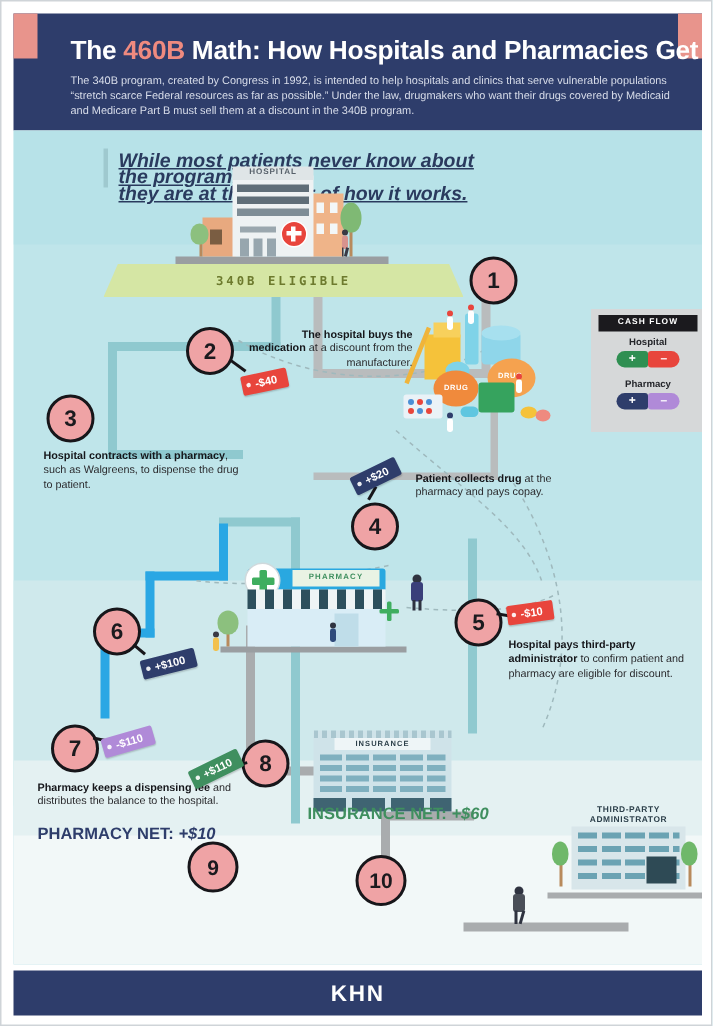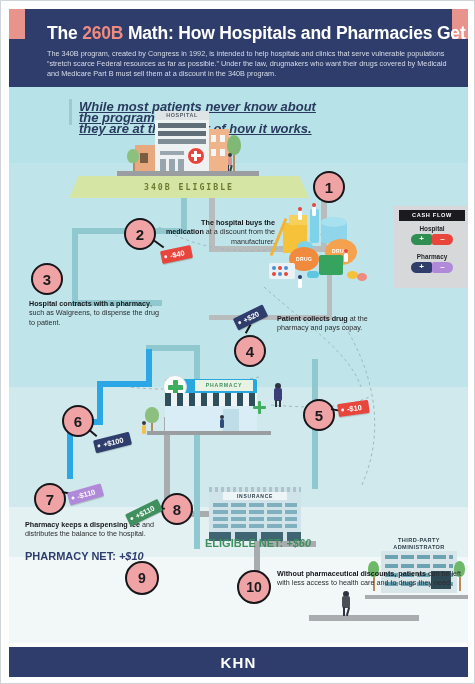--- a/index.html
+++ b/index.html
@@ -214,21 +214,21 @@
 </style>
 </head>
 <body>
 
 <div id="poster">
 
   <div class="hdr">
     <div class="hdr-notch-l"></div>
     <div class="hdr-notch-r"></div>
     <div class="hdr-title">
-      <span>The </span><span class="hl">260B</span><span> Math: How Hospitals and Pharmacies Get Paid</span>
+      <span>The </span><span class="hl">460B</span><span> Math: How Hospitals and Pharmacies Get Paid</span>
     </div>
     <div class="hdr-sub">The 340B program, created by Congress in 1992, is intended to help hospitals and clinics that serve vulnerable populations “stretch scarce Federal resources as far as possible.” Under the law, drugmakers who want their drugs covered by Medicaid and Medicare Part B must sell them at a discount in the 340B program.</div>
   </div>
 
   <div class="scene">
     <div class="scene-top-band"></div>
     <div class="scene-mid-band"></div>
     <div class="scene-low-band"></div>
     <div class="scene-bot-band"></div>
 
@@ -459,20 +459,23 @@
     <div class="tag navy" style="left:225px;top:224px;transform:rotate(-26deg);">+$20</div>
     <div class="txt" style="left:268px;top:227px;width:115px;">
       <b>Patient collects drug</b><span> at the pharmacy and pays copay.</span>
     </div>
 
     <div class="step" style="left:294px;top:312px;">
       <span>5</span>
     </div>
     <div class="tag-string" style="left:322px;top:322px;width:10px;transform:rotate(10deg);"></div>
     <div class="tag red" style="left:329px;top:315px;transform:rotate(-8deg);">-$10</div>
+    <div class="txt" style="left:330px;top:338px;width:130px;">
+      <b>Hospital pays third-party administrator</b><span> to confirm patient and pharmacy are eligible for discount.</span>
+    </div>
 
     <div class="step" style="left:53px;top:318px;">
       <span>6</span>
     </div>
     <div class="tag-string" style="left:79px;top:345px;width:10px;transform:rotate(40deg);"></div>
     <div class="tag navy" style="left:85px;top:349px;transform:rotate(-14deg);">+$100</div>
 
     <div class="step" style="left:25px;top:396px;">
       <span>7</span>
     </div>
@@ -484,32 +487,29 @@
     <div class="net pharm" style="left:16px;top:463px;">
       <span>PHARMACY NET: </span><span class="amt">+$10</span>
     </div>
 
     <div class="step" style="left:152px;top:406px;">
       <span>8</span>
     </div>
     <div class="tag-string" style="left:146px;top:422px;width:10px;transform:rotate(166deg);"></div>
     <div class="tag green" style="left:117px;top:419px;transform:rotate(-26deg);">+$110</div>
     <div class="net hosp" style="left:196px;top:450px;">
-      <span>ELIGIBLE NET: </span><span class="amt">+$60</span>
+      <span>INSURANCE NET: </span><span class="amt">+$60</span>
     </div>
 
     <div class="step wide" style="left:116px;top:474px;">
       <span>9</span>
     </div>
 
     <div class="step wide" style="left:228px;top:483px;">
       <span>10</span>
-    </div>
-    <div class="txt" style="left:268px;top:482px;width:186px;">
-      <b>Without pharmaceutical discounts, patients</b><span> can be left with less access to health care and to drugs they need.</span>
     </div>
 
   </div>
 
   <div class="footer">
     <span>KHN</span>
   </div>
 
 </div>
 

